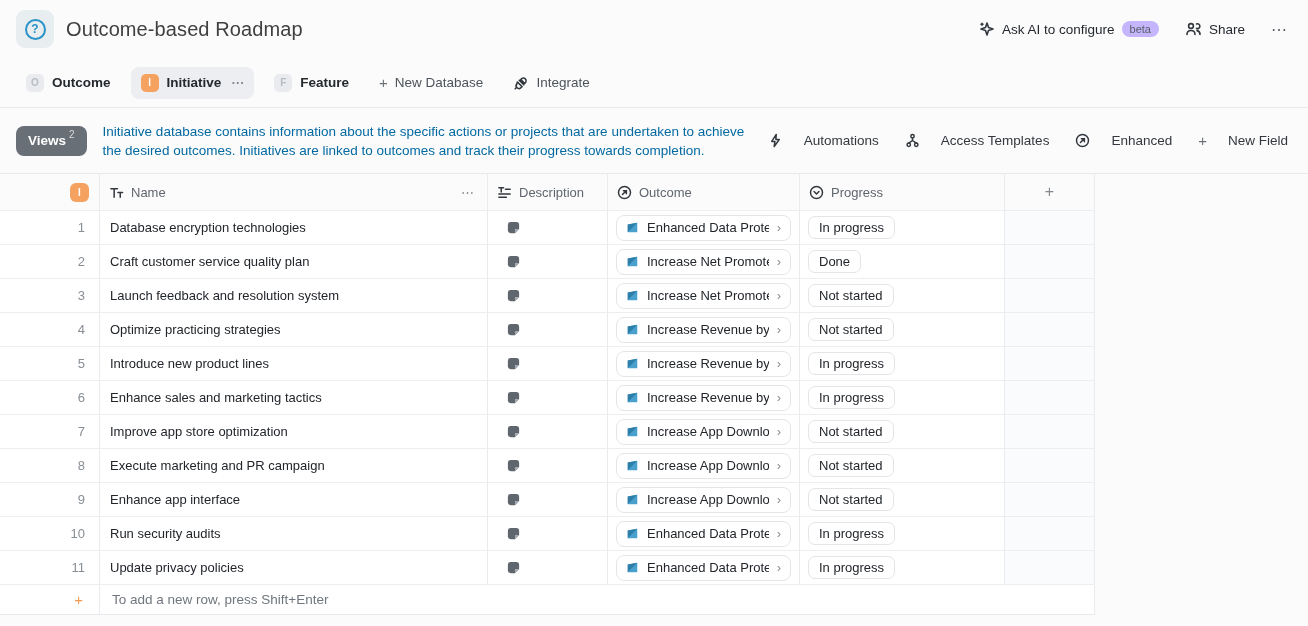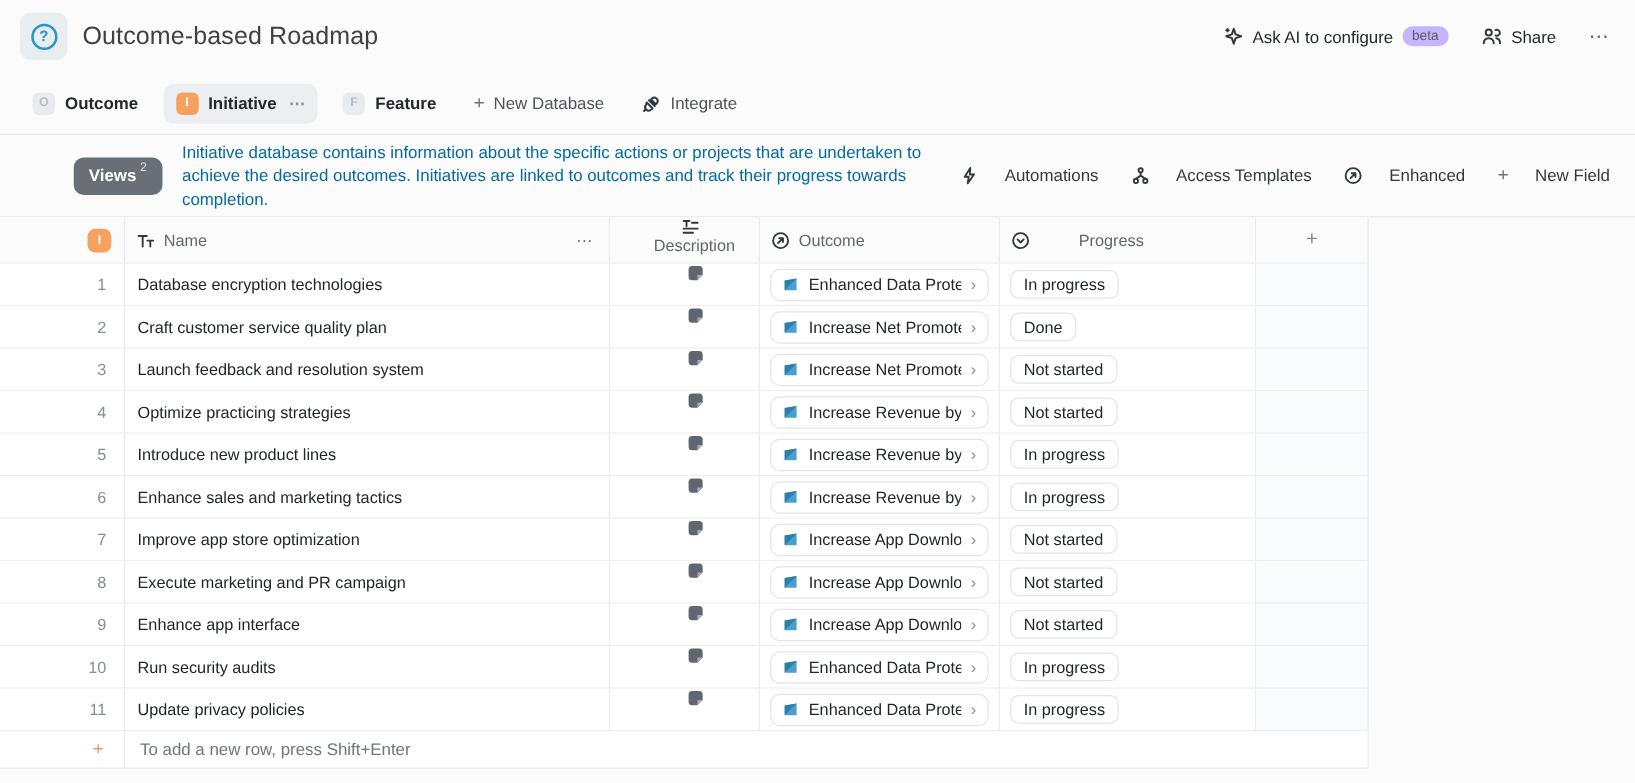--- a/index.html
+++ b/index.html
@@ -50,36 +50,36 @@
   .tab-action { display:flex; align-items:center; gap:7px; background:none; border:none;
     font-family:inherit; font-size:13.5px; color:#4d535a; cursor:pointer; padding:7px 10px; }
   .plus-glyph { font-size:15px; color:#6b7177; }
   
   .toolbar {
     height:66px; display:flex; align-items:center; padding:0 20px 0 16px;
     border-bottom:1px solid #e7e9ec; gap:16px;
   }
   .views-btn { background:#696f76; color:#fff; border:none; border-radius:8px;
     height:30px; padding:0 12px; font-family:inherit; font-size:13.5px; font-weight:700;
-    display:flex; align-items:center; gap:3px; cursor:pointer;margin-left:43px; }
+    display:flex; align-items:center; gap:3px; cursor:pointer; }
   .views-count { font-size:10px; font-weight:400; color:#d8dbde; align-self:flex-start; margin-top:3px; }
   .db-desc { max-width:706px; font-size:13.5px; line-height:19px; color:#0369a1; }
   .toolbar-actions { margin-left:auto; display:flex; align-items:center; gap:26px; }
   .toolbar-action { display:flex; align-items:center; gap:21px; background:none; border:none;
     font-family:inherit; font-size:13.5px; color:#33383e; cursor:pointer; white-space:nowrap; }
   
   .grid { width:1095px; background:#fbfbfc; }
   .grid-row, .grid-header { display:flex; }
   .cell { border-right:1px solid #e9ebee; border-bottom:1px solid #eceef0;
     display:flex; align-items:center; overflow:hidden; }
   .col-num { width:100px; justify-content:flex-end; }
   .col-name { width:388px; }
-  .col-desc { width:120px;flex-direction:column; }
+  .col-desc { width:120px; }
   .col-outcome { width:192px; }
-  .col-progress { width:205px;gap:32px; }
+  .col-progress { width:205px; }
   .col-plus { width:90px; justify-content:center; background:#fafbfc; }
   .grid-header .cell { height:37px; background:#fbfbfc; color:#60666d; }
   .grid-row .cell { height:34px; background:#fff; }
   .grid-row .col-plus { background:#fafbfc; }
   .rownum-text { color:#888e95; font-size:13px; padding-right:14px; }
   .badge-letter { width:19px; height:19px; border-radius:6px; background:#f5a160; color:#fff;
     font-size:10px; font-weight:700; display:flex; align-items:center; justify-content:center;
     margin-right:10px; }
   .h-label { font-size:13px; color:#60666d; margin-left:7px; white-space:nowrap; }
   .h-pad { padding-left:9px; }

